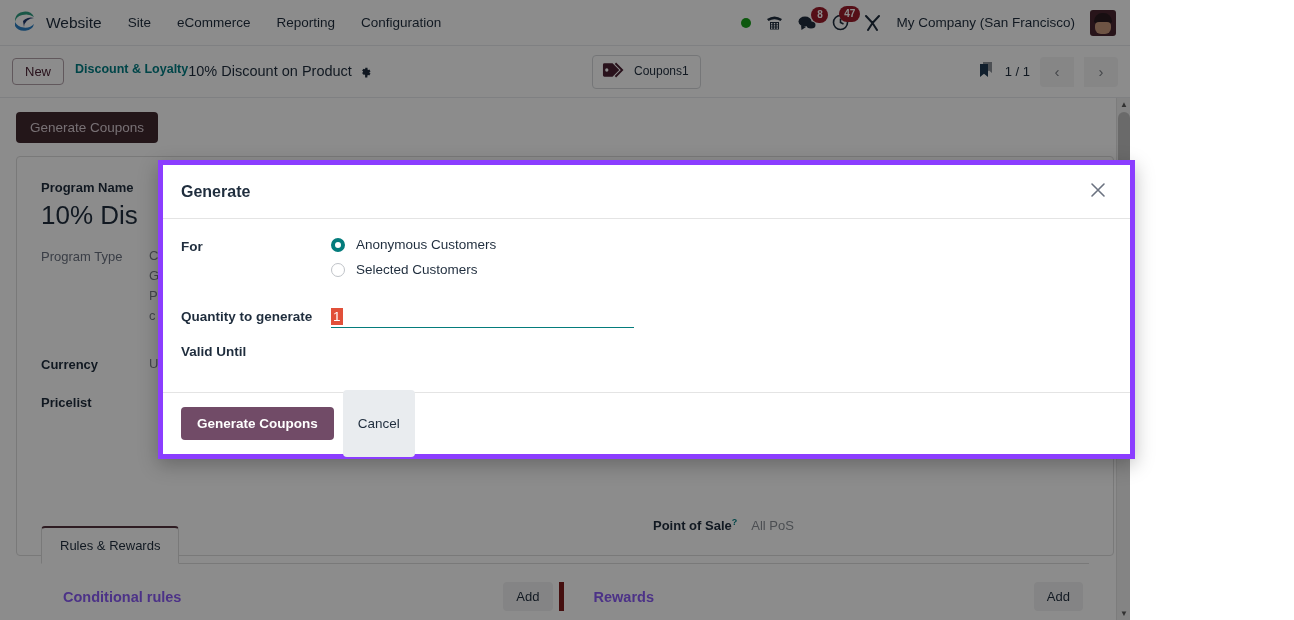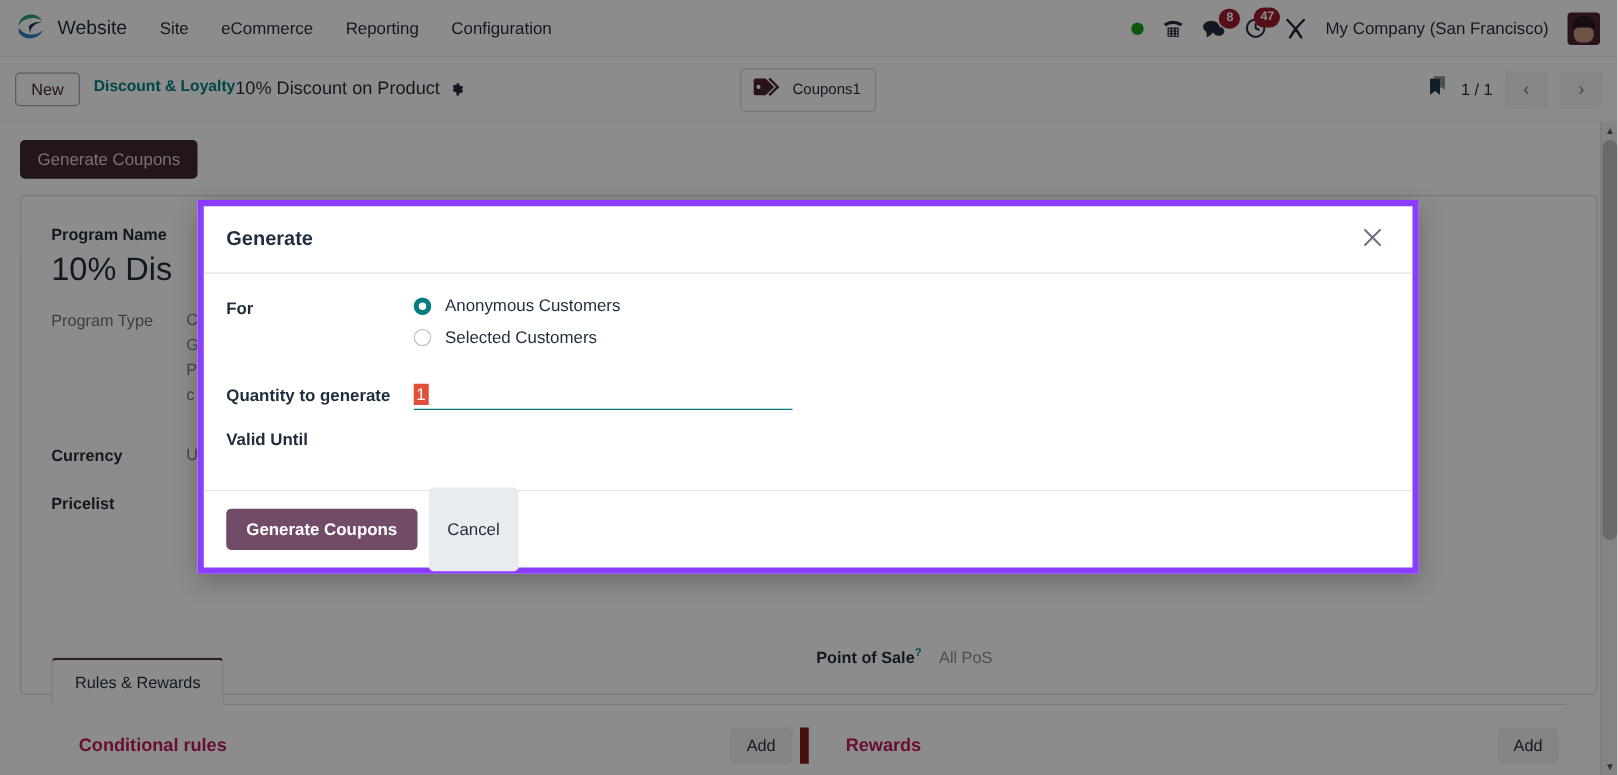--- a/index.html
+++ b/index.html
@@ -2,21 +2,21 @@
 <html><head>
 <meta charset="utf-8">
 <style>
   * { box-sizing: border-box; margin: 0; padding: 0; }
   html, body {
     width: 1294px; height: 620px;
     font-family: "Liberation Sans", sans-serif;
     overflow: hidden;
     background: #ffffff;
   }
-  #app { position: relative; width: 1294px; height: 620px; }
+  #app { position: relative; width: 1130px; height: 620px; }
 
   
   .page { position: absolute; inset: 0; background: #ffffff; }
 
   
   .navbar {
     height: 46px; background: #ffffff;
     display: flex; align-items: center; padding: 0 12px;
     border-bottom: 1px solid #e7e9ed;
   }
@@ -104,22 +104,22 @@
   .notebook { margin-top: 6px; }
   .nb-tabs { display: flex; border-bottom: 1px solid #dcdcdc; }
   .nb-tab {
     font-size: 13px; color: #1f2d3d; padding: 10px 18px; cursor: pointer;
     border: 1px solid #dcdcdc; border-bottom: 1px solid #fff;
     border-top: 2px solid #55333f; border-radius: 4px 4px 0 0; background: #fff;
     position: relative; top: 1px;
   }
   .nb-body { display: flex; padding-top: 18px; }
   .nb-half { flex: 1; display: flex; align-items: center; padding: 0 6px 0 22px; }
-  .nb-half + .nb-half { border-left: 7px solid #7f1d1d; padding-left: 30px; }
-  .nb-heading { font-size: 14.5px; color: #be185d; font-weight: 700; }
+  .nb-half + .nb-half { border-left: 5px solid #7f1d1d; padding-left: 30px; }
+  .nb-heading { font-size: 14.5px; color: #8b5cf6; font-weight: 700; }
   .btn-add {
     margin-left: auto; background: #f1f1f2; border: none; border-radius: 4px;
     font-size: 13px; color: #1f2d3d; padding: 7px 13px; cursor: pointer;
   }
 
   
   .scroll-track {
     position: absolute; right: 0; top: 98px; width: 14px; height: 522px;
     background: #f0f0f0; border-left: 1px solid #e2e2e2;
   }

